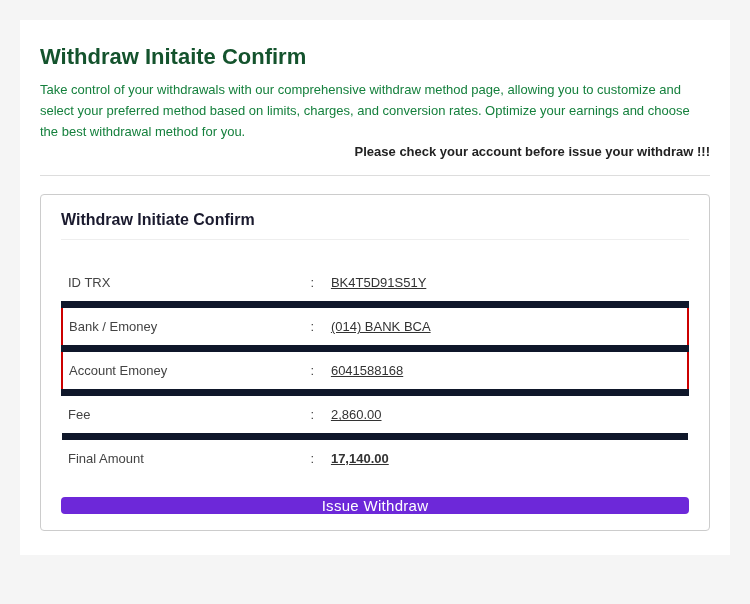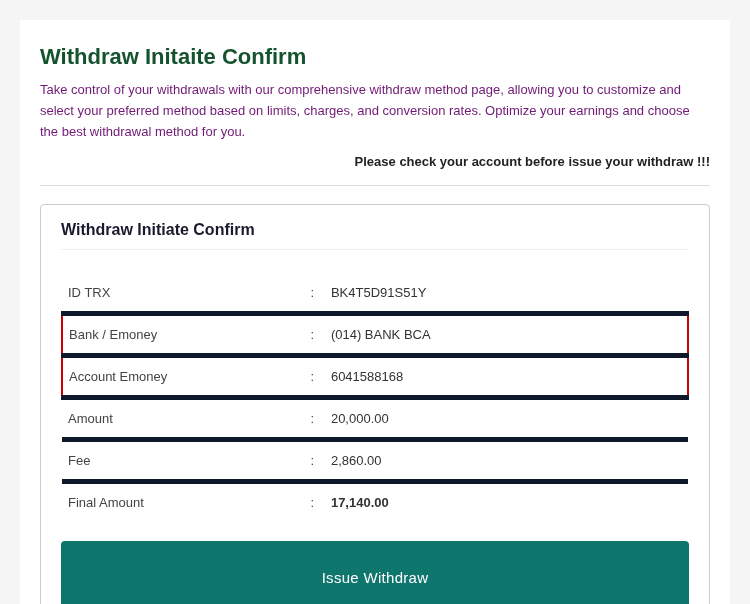--- a/index.html
+++ b/index.html
@@ -26,23 +26,23 @@
 
     .page-title {
       font-size: 22px;
       font-weight: bold;
       color: #14532d;
       margin-bottom: 10px;
     }
 
     .page-description {
       font-size: 13px;
-      color: #701a75;
+      color: #15803d;
       line-height: 1.6;
-      margin-bottom: 12px;
+      margin-bottom: 2px;
     }
 
     .warning-text {
       font-size: 13px;
       font-weight: bold;
       color: #222;
       margin-bottom: 16px;
       text-align: right;
     }
 
@@ -67,21 +67,21 @@
       padding-bottom: 10px;
       border-bottom: 1px solid #eee;
     }
 
     .info-table {
       width: 100%;
       border-collapse: collapse;
     }
 
     .info-table tr {
-      border-bottom: 5px solid #0f172a;
+      border-bottom: 7px solid #0f172a;
     }
 
     .info-table tr:last-child {
       border-bottom: none;
     }
 
     .info-table td {
       padding: 11px 6px;
       font-size: 13px;
       color: #333;
@@ -96,28 +96,29 @@
 
     .info-table .colon-col {
       width: 4%;
       color: #444;
       text-align: center;
     }
 
     .info-table .value-col {
       width: 58%;
       color: #333;
+      text-decoration: underline;
     }
 
     .issue-button {
       display: block;
       width: 100%;
       margin-top: 20px;
-      padding: 28px;
-      background-color: #0f766e;
+      padding: 0;
+      background-color: #6d28d9;
       color: #fff;
       font-size: 15px;
       font-weight: 500;
       border: none;
       border-radius: 4px;
       cursor: pointer;
       text-align: center;
       letter-spacing: 0.3px;
     }
   </style>
@@ -144,25 +145,20 @@
             <td class="label-col">Bank / Emoney</td>
             <td class="colon-col">:</td>
             <td class="value-col">(014) BANK BCA</td>
           </tr>
           <tr style="border-left: 2.5px solid rgb(204, 0, 0); border-right: 2.5px solid rgb(204, 0, 0);">
             <td class="label-col">Account Emoney</td>
             <td class="colon-col">:</td>
             <td class="value-col">6041588168</td>
           </tr>
           <tr>
-            <td class="label-col">Amount</td>
-            <td class="colon-col">:</td>
-            <td class="value-col">20,000.00</td>
-          </tr>
-          <tr>
             <td class="label-col">Fee</td>
             <td class="colon-col">:</td>
             <td class="value-col">2,860.00</td>
           </tr>
           <tr>
             <td class="label-col">Final Amount</td>
             <td class="colon-col">:</td>
             <td class="value-col"><strong>17,140.00</strong></td>
           </tr>
         </tbody>

